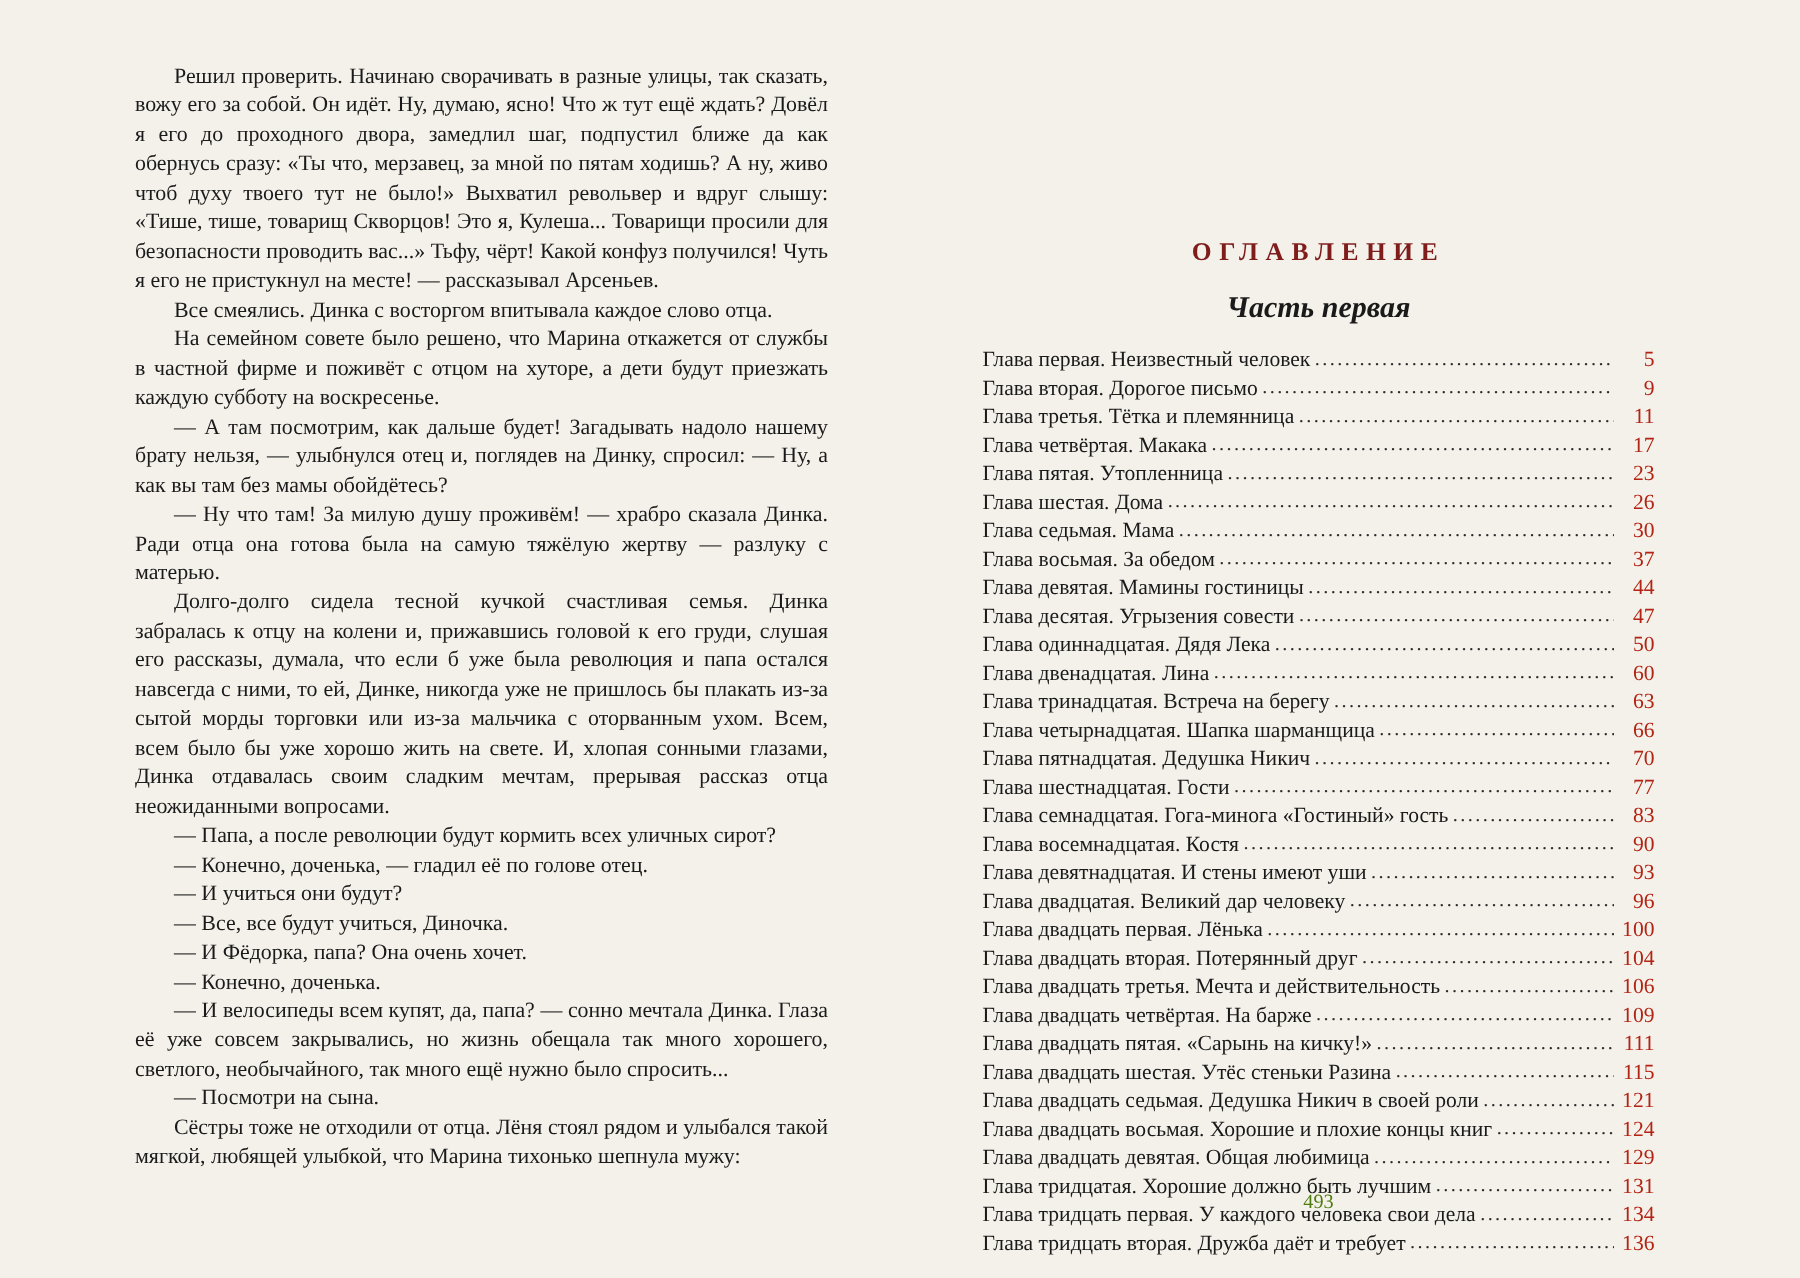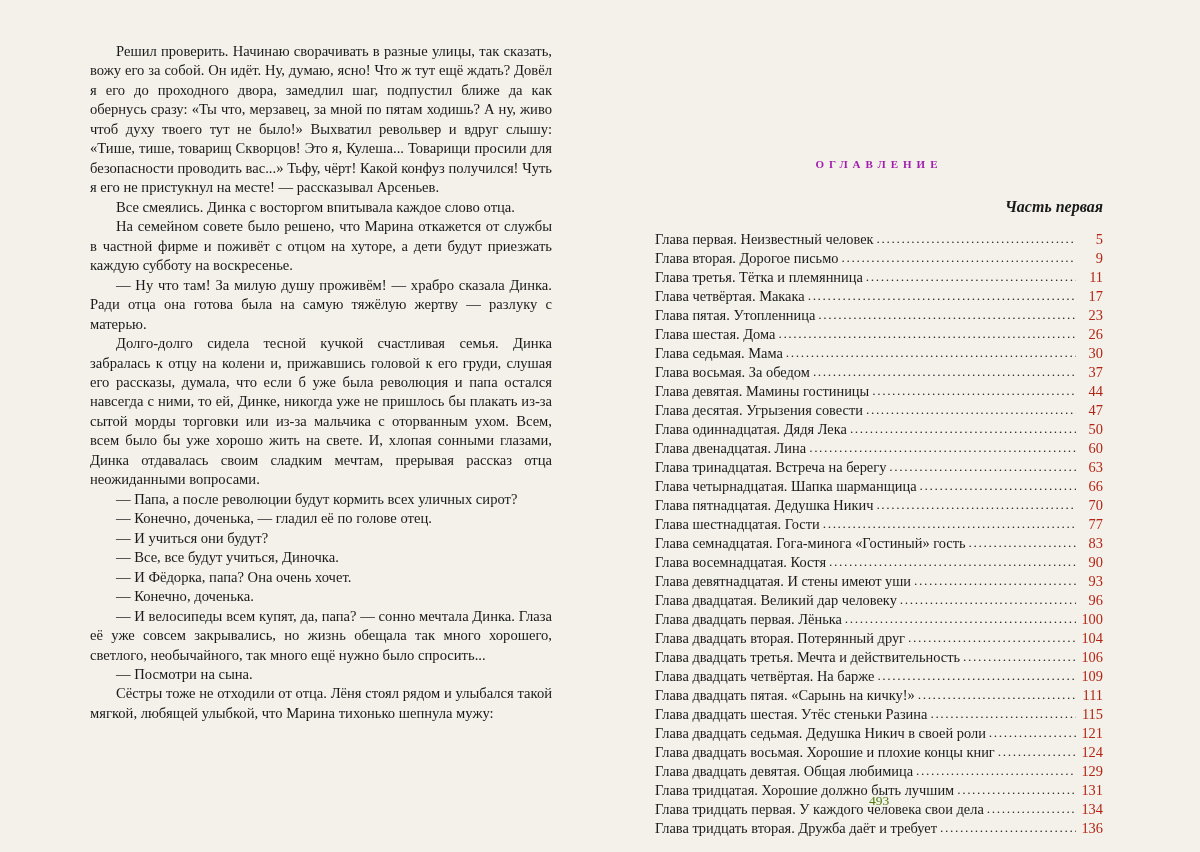--- a/index.html
+++ b/index.html
@@ -36,35 +36,35 @@
   }
   .body-text p {
     margin: 0;
     font-size: 14.6px;
     line-height: 1.335;
     text-align: justify;
     text-indent: 26px;
     hyphens: auto;
   }
   .toc-title {
-    color: #a21caf;
-    font-size: 11px;
+    color: #7f1d1d;
+    font-size: 17px;
     letter-spacing: 5px;
     font-weight: bold;
     text-align: center;
     margin-top: 116px;
     margin-bottom: 0;
     font-family: "Liberation Serif", serif;
   }
   .toc-part {
-    text-align: right;
+    text-align: center;
     font-style: italic;
     font-weight: bold;
-    font-size: 16px;
-    margin-top: 28px;
+    font-size: 20px;
+    margin-top: 16px;
     margin-bottom: 14px;
   }
   .toc-list {
     margin: 0;
     padding: 0;
     list-style: none;
   }
   .toc-row {
     display: flex;
     align-items: baseline;
@@ -104,20 +104,21 @@
 </style>
 </head>
 <body>
 
 <div class="page">
 
   <div class="left-col body-text">
     <p>Решил проверить. Начинаю сворачивать в разные улицы, так сказать, вожу его за собой. Он идёт. Ну, думаю, ясно! Что ж тут ещё ждать? Довёл я его до проходного двора, замедлил шаг, подпустил ближе да как обернусь сразу: «Ты что, мерзавец, за мной по пятам ходишь? А ну, живо чтоб духу твоего тут не было!» Выхватил револьвер и вдруг слышу: «Тише, тише, товарищ Скворцов! Это я, Кулеша... Товарищи просили для безопасности проводить вас...» Тьфу, чёрт! Какой конфуз получился! Чуть я его не пристукнул на месте! — рассказывал Арсеньев.</p>
     <p>Все смеялись. Динка с восторгом впитывала каждое слово отца.</p>
     <p>На семейном совете было решено, что Марина откажется от службы в частной фирме и поживёт с отцом на хуторе, а дети будут приезжать каждую субботу на воскресенье.</p>
+    <p>— А там посмотрим, как дальше будет! Загадывать надоло нашему брату нельзя, — улыбнулся отец и, поглядев на Динку, спросил: — Ну, а как вы там без мамы обойдётесь?</p>
     <p>— Ну что там! За милую душу проживём! — храбро сказала Динка. Ради отца она готова была на самую тяжёлую жертву — разлуку с матерью.</p>
     <p>Долго-долго сидела тесной кучкой счастливая семья. Динка забралась к отцу на колени и, прижавшись головой к его груди, слушая его рассказы, думала, что если б уже была революция и папа остался навсегда с ними, то ей, Динке, никогда уже не пришлось бы плакать из-за сытой морды торговки или из-за мальчика с оторванным ухом. Всем, всем было бы уже хорошо жить на свете. И, хлопая сонными глазами, Динка отдавалась своим сладким мечтам, прерывая рассказ отца неожиданными вопросами.</p>
     <p>— Папа, а после революции будут кормить всех уличных сирот?</p>
     <p>— Конечно, доченька, — гладил её по голове отец.</p>
     <p>— И учиться они будут?</p>
     <p>— Все, все будут учиться, Диночка.</p>
     <p>— И Фёдорка, папа? Она очень хочет.</p>
     <p>— Конечно, доченька.</p>
     <p>— И велосипеды всем купят, да, папа? — сонно мечтала Динка. Глаза её уже совсем закрывались, но жизнь обещала так много хорошего, светлого, необычайного, так много ещё нужно было спросить...</p>
     <p>— Посмотри на сына.</p>

